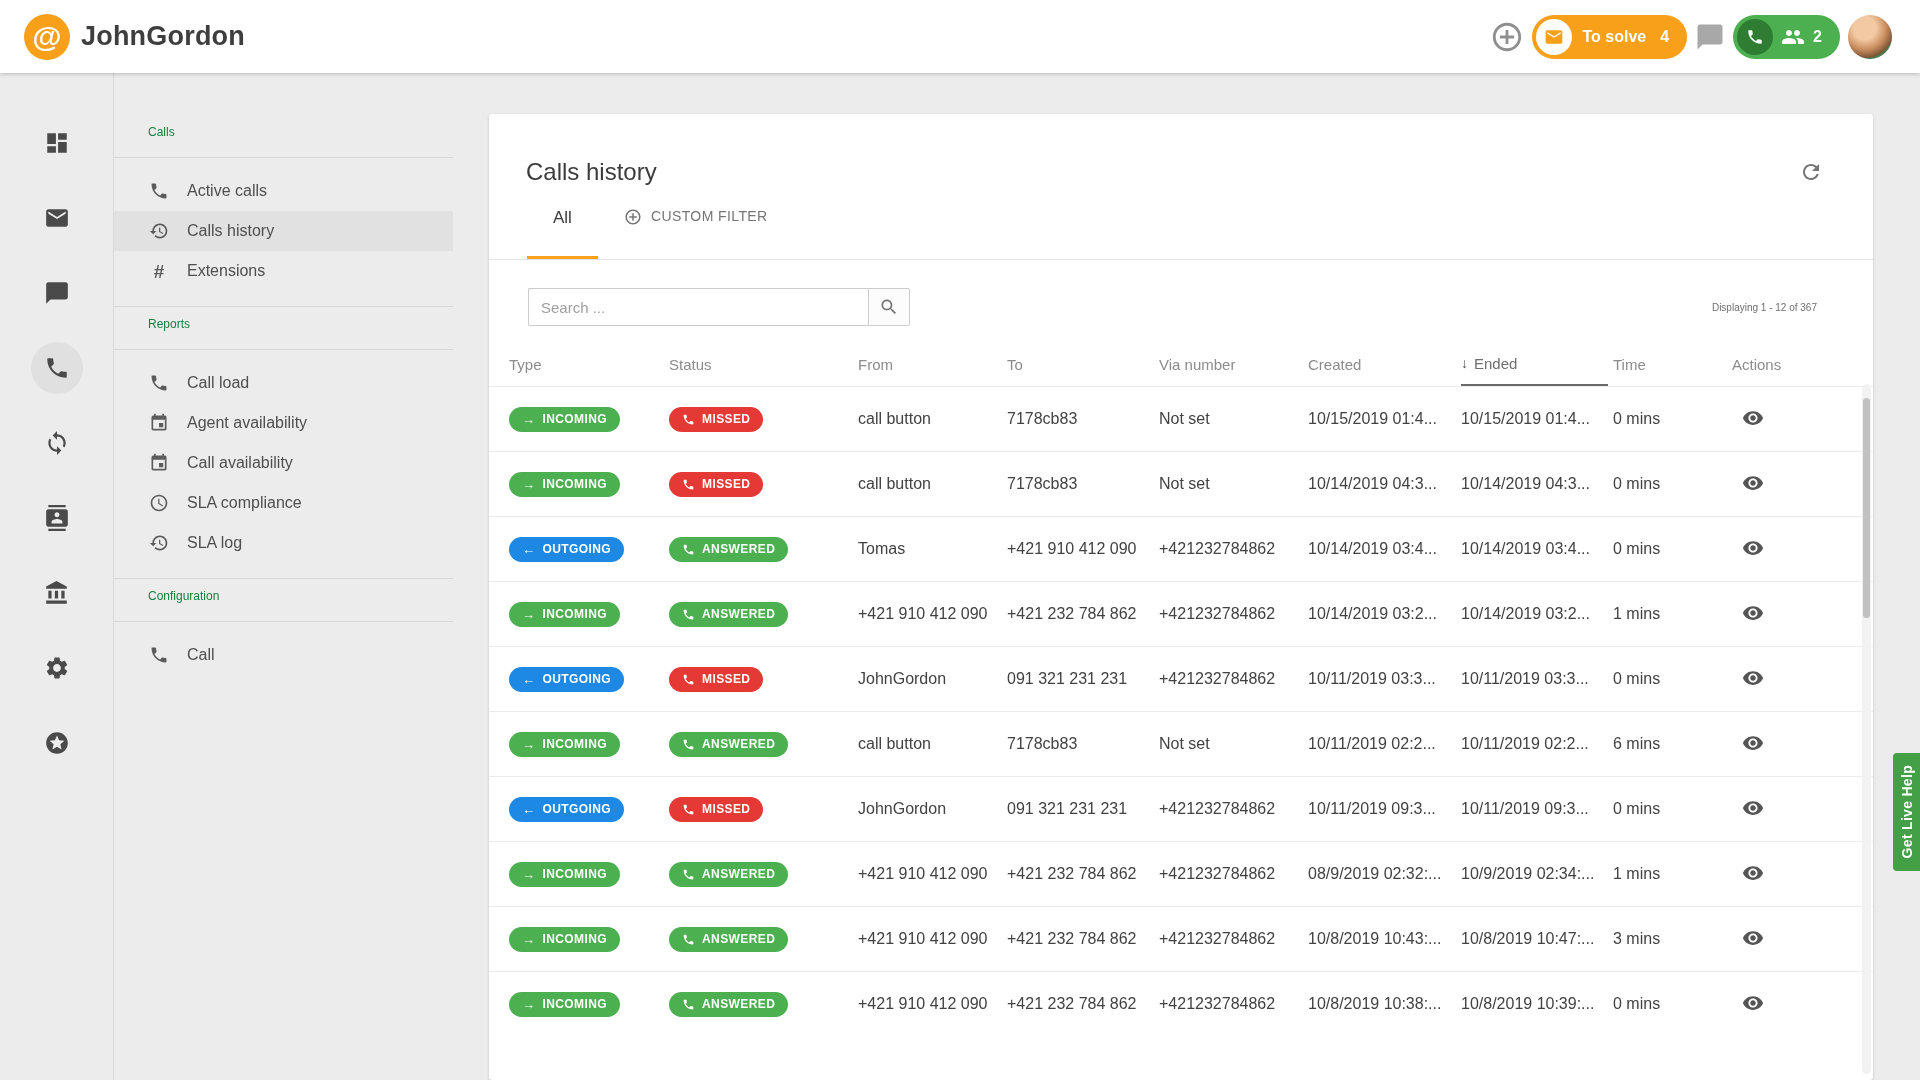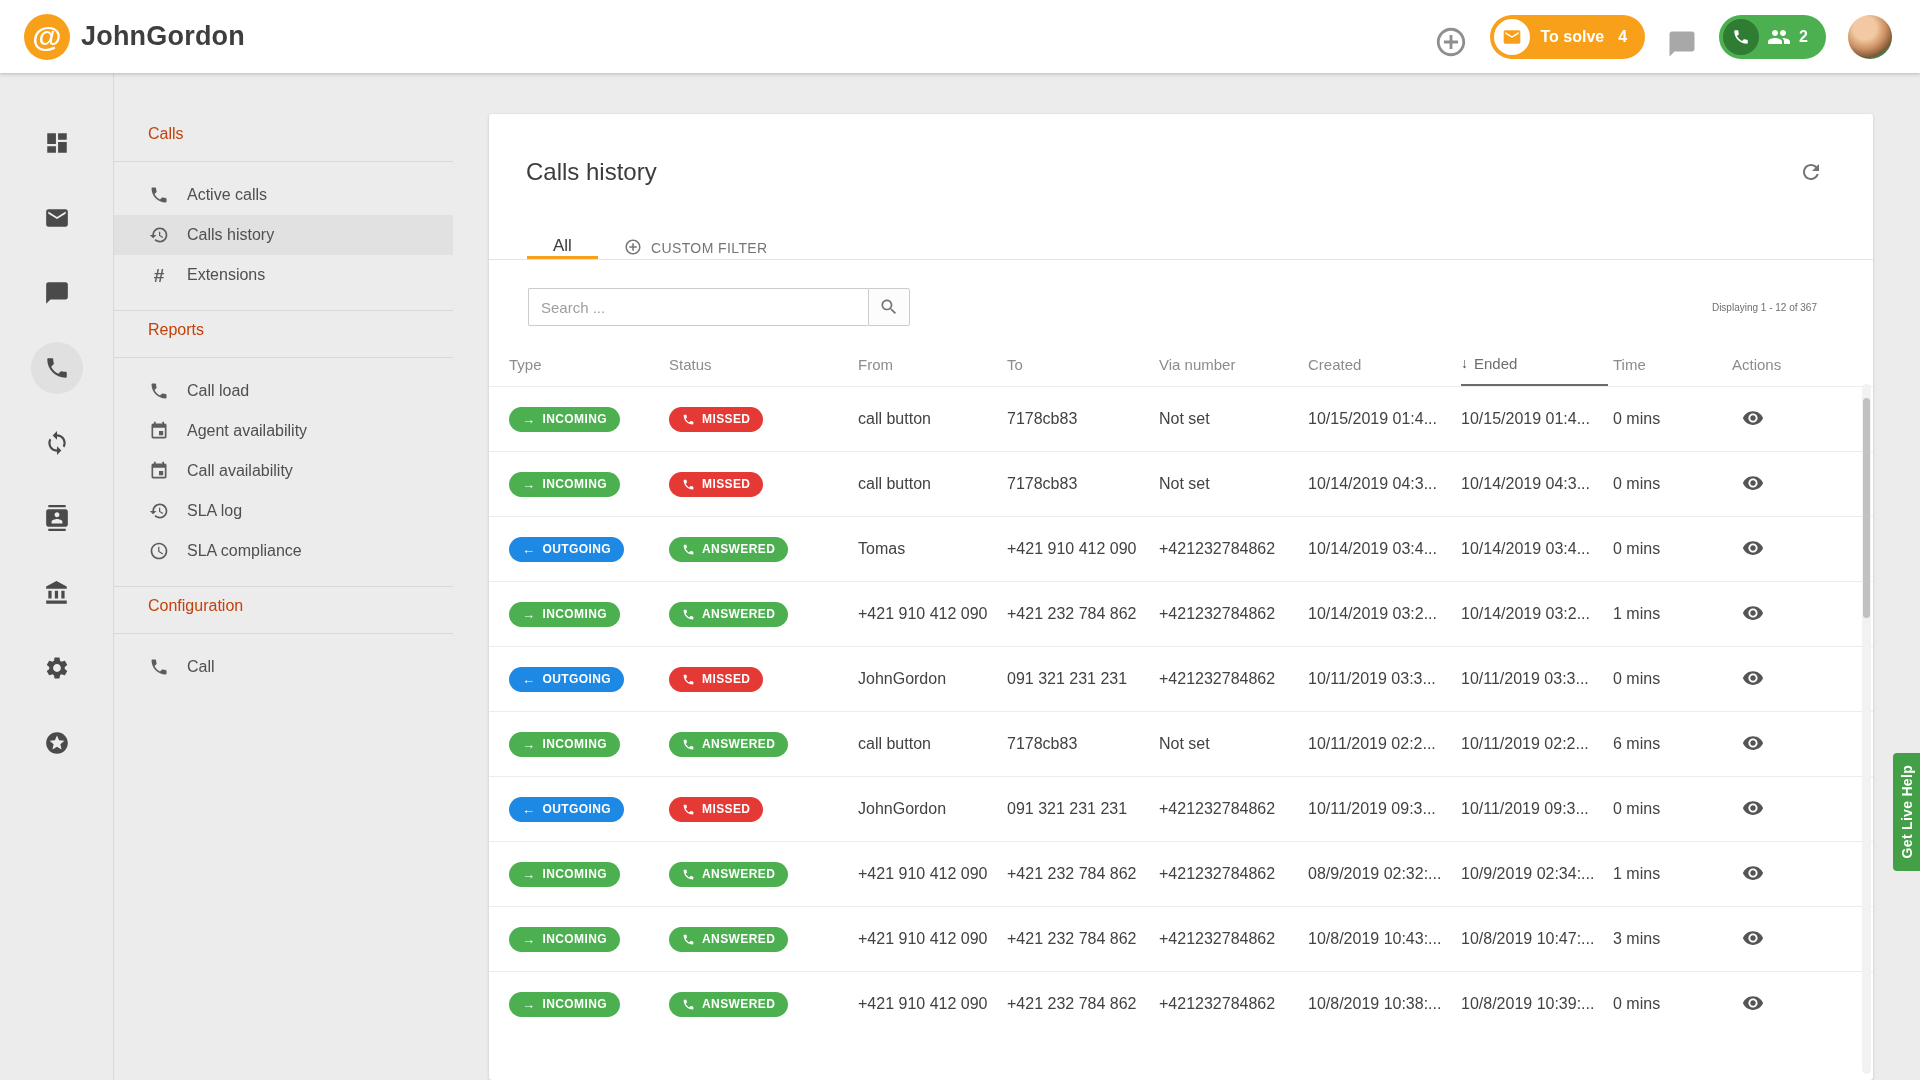--- a/index.html
+++ b/index.html
@@ -12,21 +12,21 @@
   button{font-family:inherit}
   svg{display:block}
 
   
   .topbar{height:73px;background:#fff;display:flex;align-items:center;justify-content:space-between;
     padding:0 28px 0 24px;box-shadow:0 1px 4px rgba(0,0,0,.22);position:relative;z-index:20}
   .brand{display:flex;align-items:center;gap:11px}
   .logo{width:46px;height:46px;border-radius:50%;background:var(--accent-orange);color:#fff;
     display:flex;align-items:center;justify-content:center;font-size:30px;font-weight:bold}
   .brand-text{font-size:27px;font-weight:bold;color:#3e3e3e;letter-spacing:.2px}
-  .hright{display:flex;align-items:flex-end;gap:22px}
+  .hright{display:flex;align-items:center;gap:8px}
   .icon-btn{background:none;border:0;cursor:pointer;color:#8f8f8f;display:flex;align-items:center}
   .pill{display:flex;align-items:center;gap:10px;height:44px;border-radius:22px;border:0;color:#fff;
     font-weight:bold;font-size:16px;padding:0 18px 0 4px;cursor:pointer}
   .pill.orange{background:var(--accent-orange)}
   .pill.green{background:var(--green);gap:8px}
   .pill-circle{width:36px;height:36px;border-radius:50%;display:flex;align-items:center;justify-content:center;flex:0 0 auto}
   .pill.orange .pill-circle{background:#fff;color:var(--accent-orange)}
   .pill.green .pill-circle{background:#2e7d32;color:#fff}
   .pill .count{margin-left:4px}
   .avatar{width:44px;height:44px;border-radius:50%;border:0;cursor:pointer;
@@ -34,37 +34,37 @@
 
   
   .page{display:flex;height:1007px}
   .rail{width:114px;flex:0 0 auto;display:flex;flex-direction:column;align-items:center;
     padding-top:44px;gap:23px;border-right:1px solid #d9d9d9}
   .rail-btn{width:52px;height:52px;border-radius:50%;border:0;background:transparent;color:#4a4a4a;
     display:flex;align-items:center;justify-content:center;cursor:pointer}
   .rail-btn.active{background:#e0e0e0}
 
   .sidebar{width:339px;flex:0 0 auto;padding-top:42px}
-  .sb-title{font-size:16px;color:#c2410c;padding:10px 34px 18px}
+  .sb-title{font-size:12px;color:#15803d;padding:10px 34px 18px}
   .sb-divider{height:1px;background:#d8d8d8}
   .sb-items{padding:13px 0 15px}
   .sb-item{display:flex;align-items:center;gap:17px;padding:0 34px;height:40px;font-size:16px;color:#4f4f4f;cursor:pointer}
   .sb-item.active{background:#e1e1e1}
   .sic{width:22px;display:flex;justify-content:center;color:#5c5c5c}
   .hash-glyph{font-size:19px;font-weight:bold;color:#5c5c5c;line-height:1}
 
   .content{flex:1;height:100%;padding:41px 47px 0 36px}
   .card{background:#fff;border-radius:3px;box-shadow:0 1px 3px rgba(0,0,0,.18);height:100%;position:relative}
 
   .card-head{display:flex;justify-content:space-between;align-items:flex-start;padding:44px 48px 0 37px}
   .card-title{font-size:24px;font-weight:500;color:#3c3c3c}
   .refresh-btn{background:none;border:0;color:#757575;cursor:pointer;padding:2px}
 
   .tabs{display:flex;align-items:stretch;height:52px;margin-top:22px;padding-left:38px;border-bottom:1px solid #e3e3e3}
-  .tab{display:flex;align-items:flex-end;gap:9px;padding:0 26px;color:#757575;cursor:pointer;
+  .tab{display:flex;align-items:flex-start;gap:9px;padding:0 26px;color:#757575;cursor:pointer;
     border-bottom:3px solid transparent;font-size:14px;letter-spacing:.4px}
   .tab.active{color:#3c3c3c;border-bottom-color:var(--accent-orange);font-size:17px;letter-spacing:0}
   .tic{display:flex;color:#757575}
 
   .toolbar{display:flex;justify-content:space-between;align-items:center;padding:28px 56px 16px 39px}
   .searchbox{display:flex}
   .searchbox input{width:340px;height:38px;border:1px solid #ccc;border-right:0;border-radius:2px 0 0 2px;
     padding:0 12px;font-size:15px;color:var(--ink);outline:none;background:#fff;font-family:inherit}
   .searchbox input::placeholder{color:#9e9e9e}
   .search-btn{width:42px;height:38px;border:1px solid #ccc;background:#fcfcfc;border-radius:0 2px 2px 0;
@@ -269,32 +269,32 @@
           <span class="sic">
             <svg viewBox="0 0 24 24" width="20" height="20" fill="currentColor">
               <path d="M17 12h-5v5h5v-5zM16 1v2H8V1H6v2H5c-1.11 0-1.99.9-1.99 2L3 19c0 1.1.89 2 2 2h14c1.1 0 2-.9 2-2V5c0-1.1-.9-2-2-2h-1V1h-2zm3 18H5V8h14v11z"></path>
             </svg>
           </span>
           <span>Call availability</span>
         </div>
         <div class="sb-item">
           <span class="sic">
             <svg viewBox="0 0 24 24" width="20" height="20" fill="currentColor">
+              <path d="M11.99 2C6.47 2 2 6.48 2 12s4.47 10 9.99 10C17.52 22 22 17.52 22 12S17.52 2 11.99 2zM12 20c-4.42 0-8-3.58-8-8s3.58-8 8-8 8 3.58 8 8-3.58 8-8 8zm.5-13H11v6l5.25 3.15.75-1.23-4.5-2.67z"></path>
+            </svg>
+          </span>
+          <span>SLA compliance</span>
+        </div>
+        <div class="sb-item">
+          <span class="sic">
+            <svg viewBox="0 0 24 24" width="20" height="20" fill="currentColor">
               <path d="M13 3c-4.97 0-9 4.03-9 9H1l3.89 3.89.07.14L9 12H6c0-3.87 3.13-7 7-7s7 3.13 7 7-3.13 7-7 7c-1.93 0-3.68-.79-4.94-2.06l-1.42 1.42C8.27 19.99 10.51 21 13 21c4.97 0 9-4.03 9-9s-4.03-9-9-9zm-1 5v5l4.28 2.54.72-1.21-3.5-2.08V8H12z"></path>
             </svg>
           </span>
           <span>SLA log</span>
-        </div>
-        <div class="sb-item">
-          <span class="sic">
-            <svg viewBox="0 0 24 24" width="20" height="20" fill="currentColor">
-              <path d="M11.99 2C6.47 2 2 6.48 2 12s4.47 10 9.99 10C17.52 22 22 17.52 22 12S17.52 2 11.99 2zM12 20c-4.42 0-8-3.58-8-8s3.58-8 8-8 8 3.58 8 8-3.58 8-8 8zm.5-13H11v6l5.25 3.15.75-1.23-4.5-2.67z"></path>
-            </svg>
-          </span>
-          <span>SLA compliance</span>
         </div>
       </div>
       <div class="sb-divider"></div>
       <div class="sb-title">Configuration</div>
       <div class="sb-divider"></div>
       <div class="sb-items">
         <div class="sb-item">
           <span class="sic">
             <svg viewBox="0 0 24 24" width="20" height="20" fill="currentColor">
               <path d="M6.62 10.79c1.44 2.83 3.76 5.14 6.59 6.59l2.2-2.2c.27-.27.67-.36 1.02-.24 1.12.37 2.33.57 3.57.57.55 0 1 .45 1 1V20c0 .55-.45 1-1 1-9.39 0-17-7.61-17-17 0-.55.45-1 1-1h3.5c.55 0 1 .45 1 1 0 1.25.2 2.45.57 3.57.11.35.03.74-.25 1.02l-2.2 2.2z"></path>

